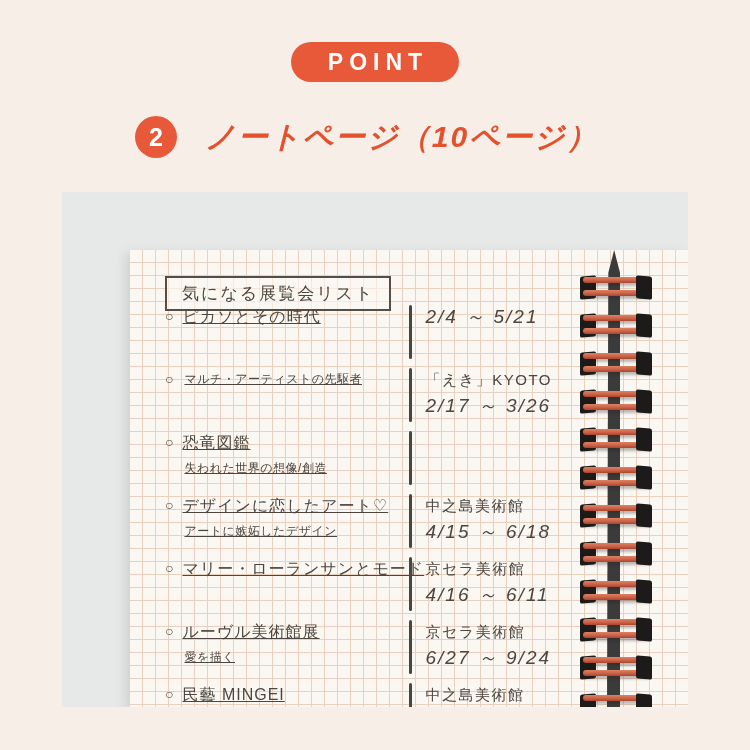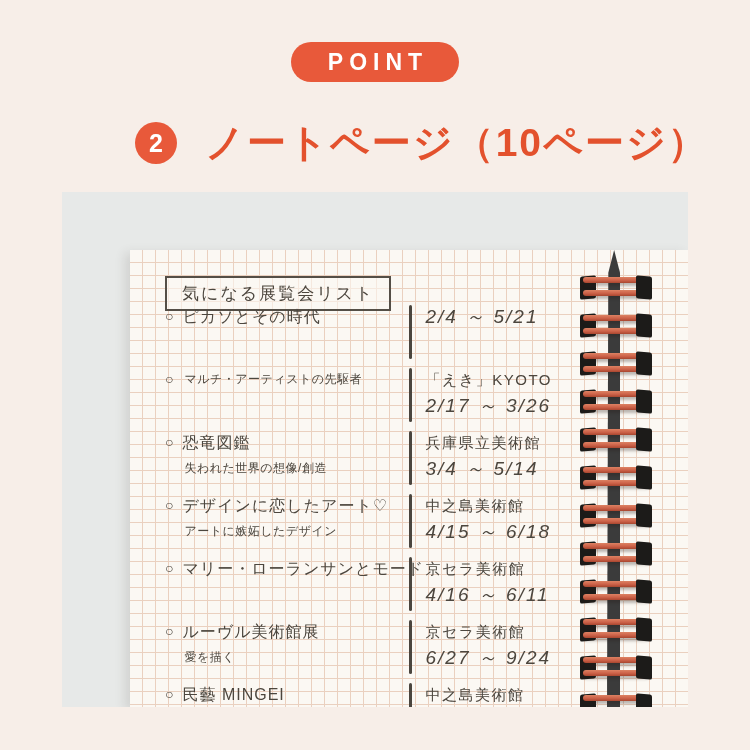--- a/index.html
+++ b/index.html
@@ -17,22 +17,22 @@
     display:flex;align-items:center;justify-content:center;
     font-size:23px;font-weight:700;letter-spacing:6px;text-indent:6px;
   }
   .heading{position:absolute;left:135px;top:116px;right:80px;display:flex;align-items:center;}
   .heading-num{
     width:42px;height:42px;border-radius:50%;background:var(--accent);color:#fff;
     display:flex;align-items:center;justify-content:center;
     font-size:25px;font-weight:700;flex:0 0 auto;
   }
   .heading-title{
-    margin-left:28px;color:var(--heading);font-size:39px;font-weight:700;
-    letter-spacing:2px;white-space:nowrap;
+    margin-left:28px;color:var(--heading);font-size:30px;font-weight:700;
+    font-style:italic;letter-spacing:2px;white-space:nowrap;
   }
 
   
   .photo{
     position:absolute;left:62px;top:192px;width:626px;height:515px;
     background:var(--photo-bg);overflow:hidden;
   }
   .page{
     position:absolute;left:68px;top:58px;width:558px;height:457px;
     background:
@@ -46,21 +46,21 @@
     position:absolute;left:35px;top:26px;display:inline-block;
     border:2px solid #544E46;padding:4px 15px;
     font-size:17px;color:var(--ink);letter-spacing:2px;white-space:nowrap;
     background:rgba(251,248,243,.6);
   }
 
   .rows{position:absolute;left:35px;top:54px;width:478px;}
   .exh-row{display:flex;height:63px;align-items:flex-start;}
   .exh-left{width:240px;display:flex;flex:0 0 auto;}
   .bullet{font-size:14px;color:var(--ink);margin:4px 9px 0 0;flex:0 0 auto;}
-  .exh-titles{color:var(--ink);}
+  .exh-titles{color:var(--ink);text-decoration:underline;}
   .exh-title{font-size:16px;line-height:26px;letter-spacing:1px;white-space:nowrap;}
   .exh-subtitle{font-size:12px;line-height:24px;letter-spacing:.5px;margin-left:2px;white-space:nowrap;}
   .exh-divider{width:2.5px;height:54px;background:#4A453E;margin:1px 14px 0 4px;flex:0 0 auto;border-radius:2px;}
   .exh-right{color:var(--ink);}
   .exh-venue{font-size:15px;line-height:26px;letter-spacing:1.5px;white-space:nowrap;}
   .exh-dates{font-size:19px;line-height:26px;letter-spacing:2px;white-space:nowrap;font-style:italic;}
 
   
   .binding{position:absolute;left:450px;top:0;width:72px;height:457px;}
   .page-edge{
@@ -131,24 +131,20 @@
 
   <div class="exh-row">
     <div class="exh-left">
       <span class="bullet">○</span>
       <div class="exh-titles">
         <div class="exh-title">恐竜図鑑</div>
         <div class="exh-subtitle">失われた世界の想像/創造</div>
       </div>
     </div>
     <div class="exh-divider"></div>
-    <div class="exh-right">
-      <div class="exh-venue">兵庫県立美術館</div>
-      <div class="exh-dates">3/4 ～ 5/14</div>
-    </div>
   </div>
 
   <div class="exh-row">
     <div class="exh-left">
       <span class="bullet">○</span>
       <div class="exh-titles">
         <div class="exh-title">デザインに恋したアート♡</div>
         <div class="exh-subtitle">アートに嫉妬したデザイン</div>
       </div>
     </div>

